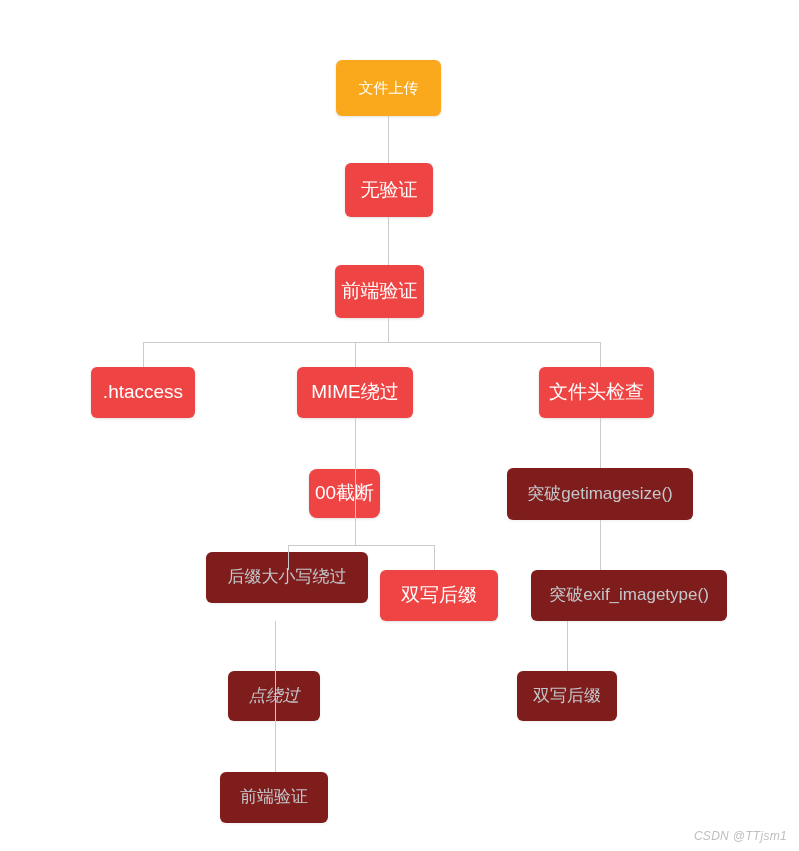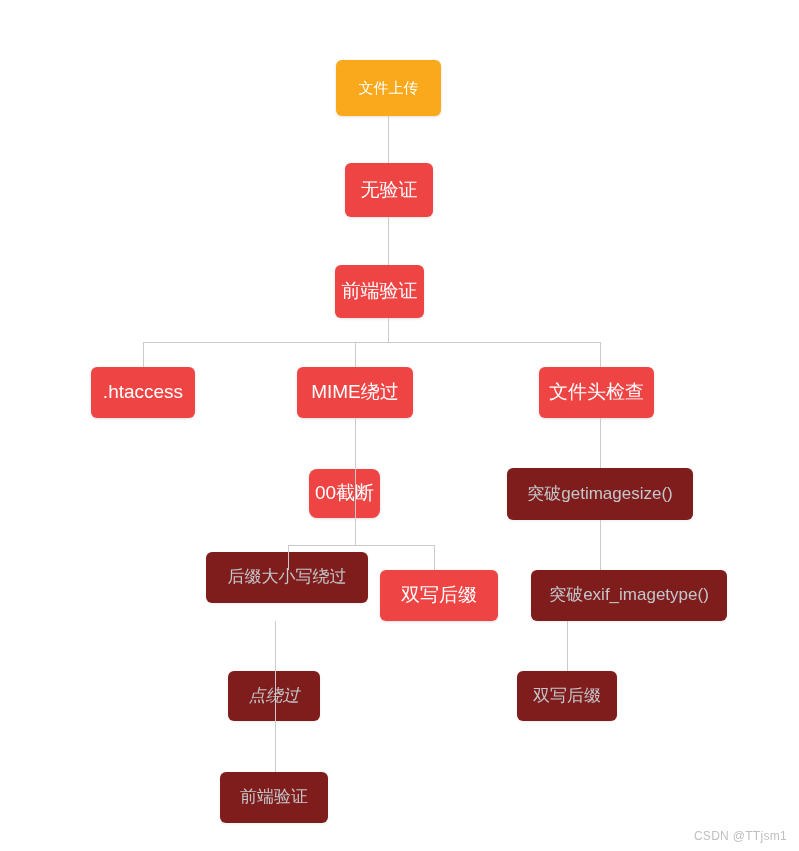--- a/index.html
+++ b/index.html
@@ -73,20 +73,21 @@
   
   #watermark {
     position: absolute;
     right: 12px;
     bottom: 8px;
     font-size: 12px;
     color: #bfbfbf;
     letter-spacing: 0.3px;
     z-index: 9;
     user-select: none;
+    font-style: italic;
   }
 </style>
 </head>
 <body>
 
 <div id="canvas">
 
   <svg id="connectors" viewBox="0 0 799 851" width="799" height="851">
       <line x1="388" y1="116" x2="388" y2="163" stroke="#c9cbcd"></line>
       <line x1="388" y1="217" x2="388" y2="265" stroke="#c9cbcd"></line>

